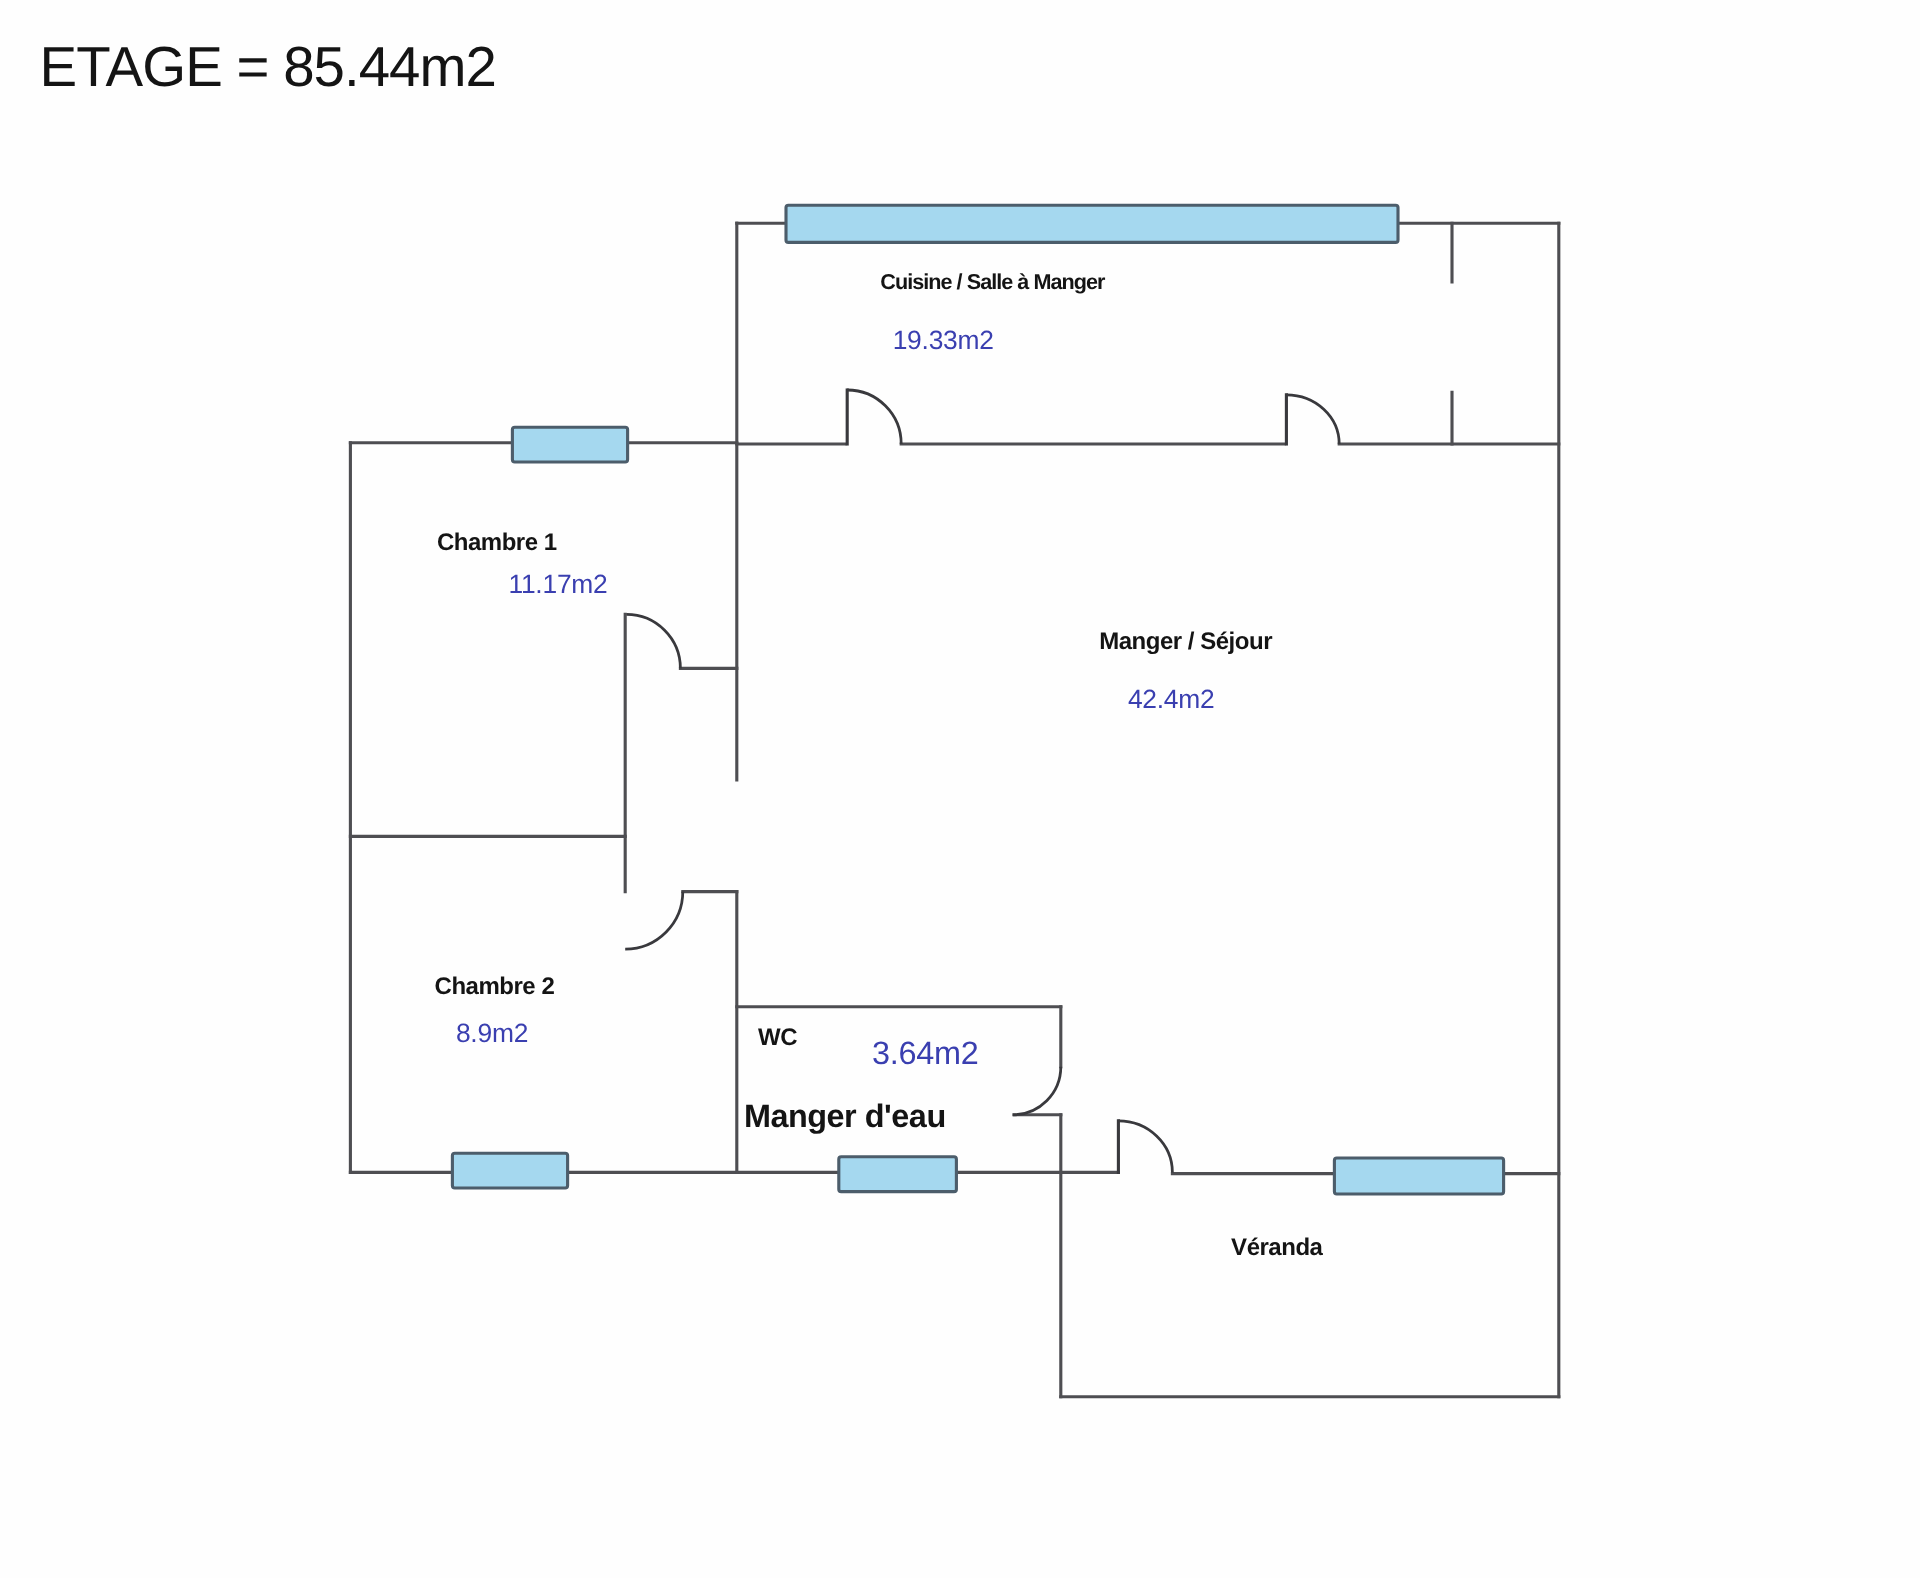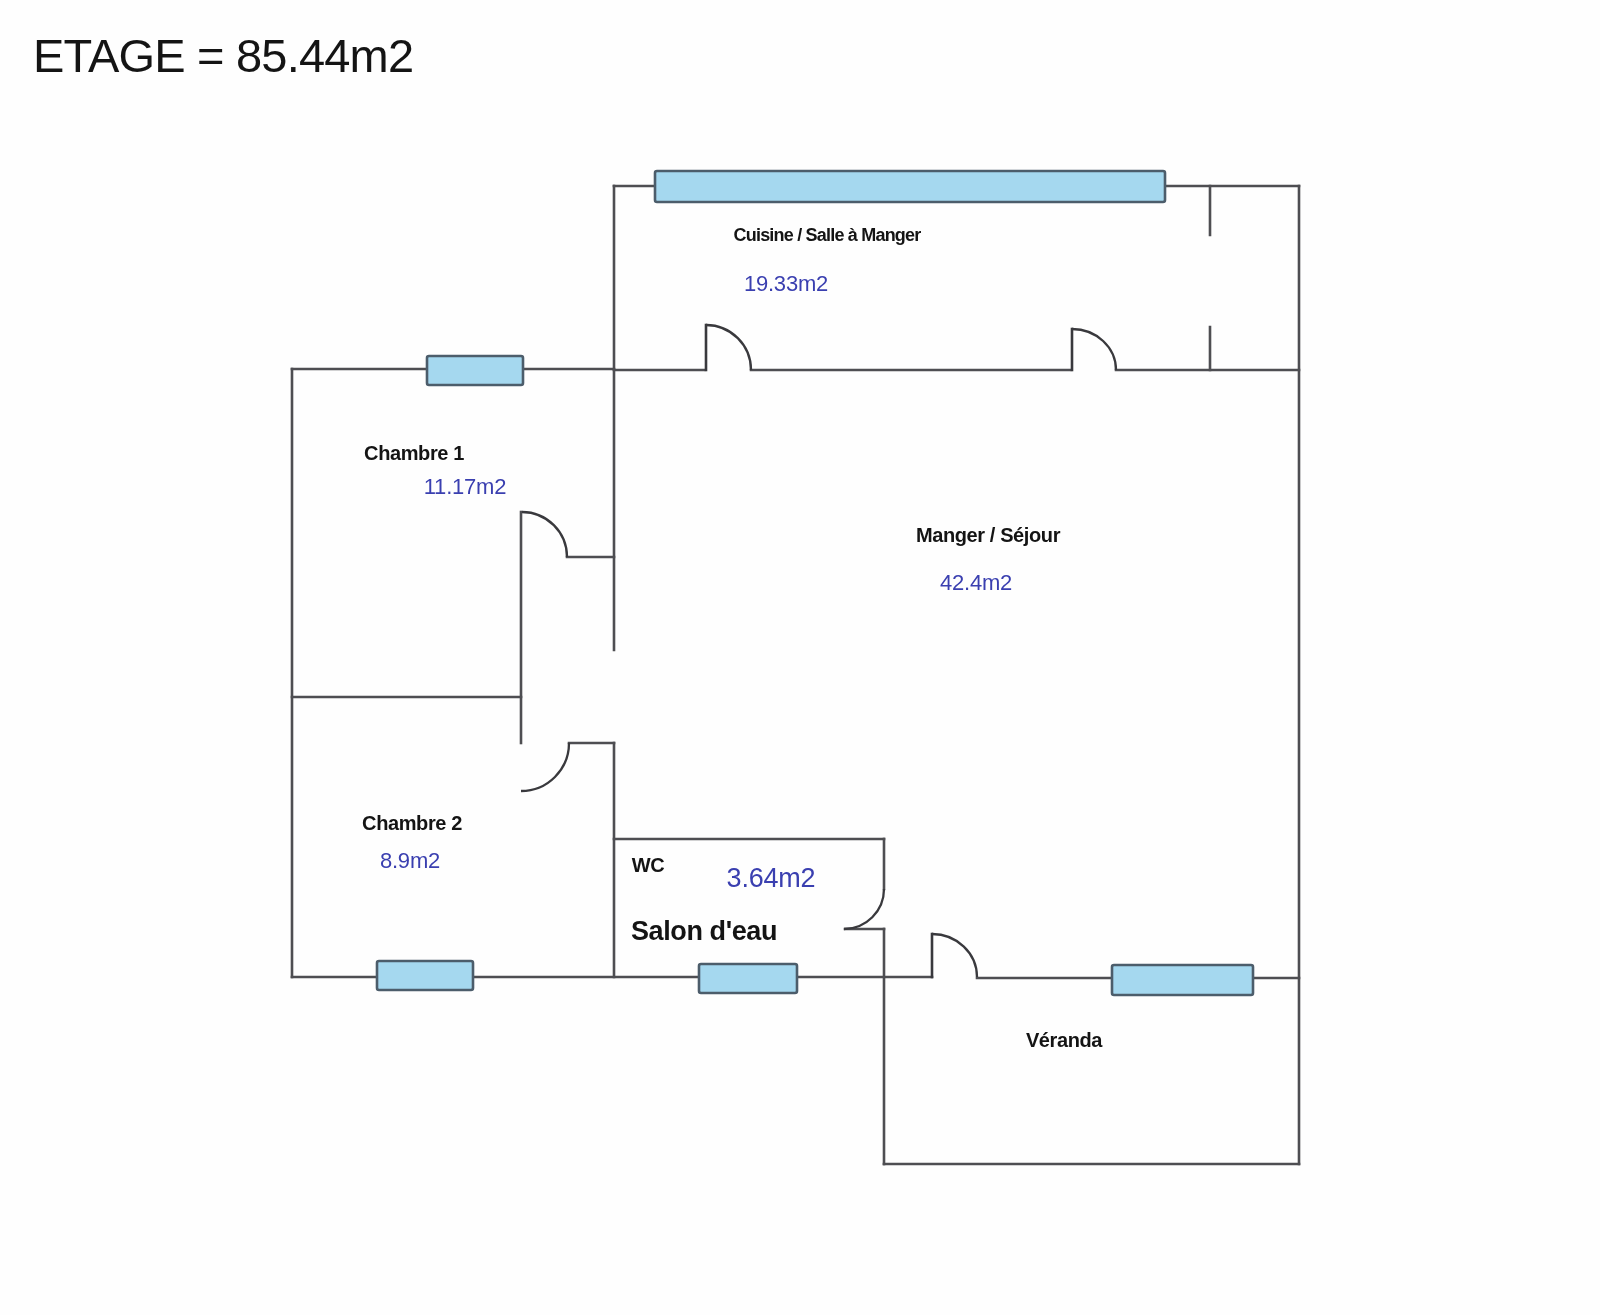--- a/index.html
+++ b/index.html
@@ -114,15 +114,15 @@
 
 <div class="lbl lbl-salon">Manger / Séjour</div>
 <div class="area area-salon">42.4m2</div>
 
 <div class="lbl lbl-chambre2">Chambre 2</div>
 <div class="area area-chambre2">8.9m2</div>
 
 <div class="lbl lbl-wc">WC</div>
 <div class="area area-wc">3.64m2</div>
 
-<div class="lbl lbl-salle-eau">Salon d'eau</div>
+<div class="lbl lbl-salle-eau">Manger d'eau</div>
 
 <div class="lbl lbl-veranda">Véranda</div>
 
 </body></html>

